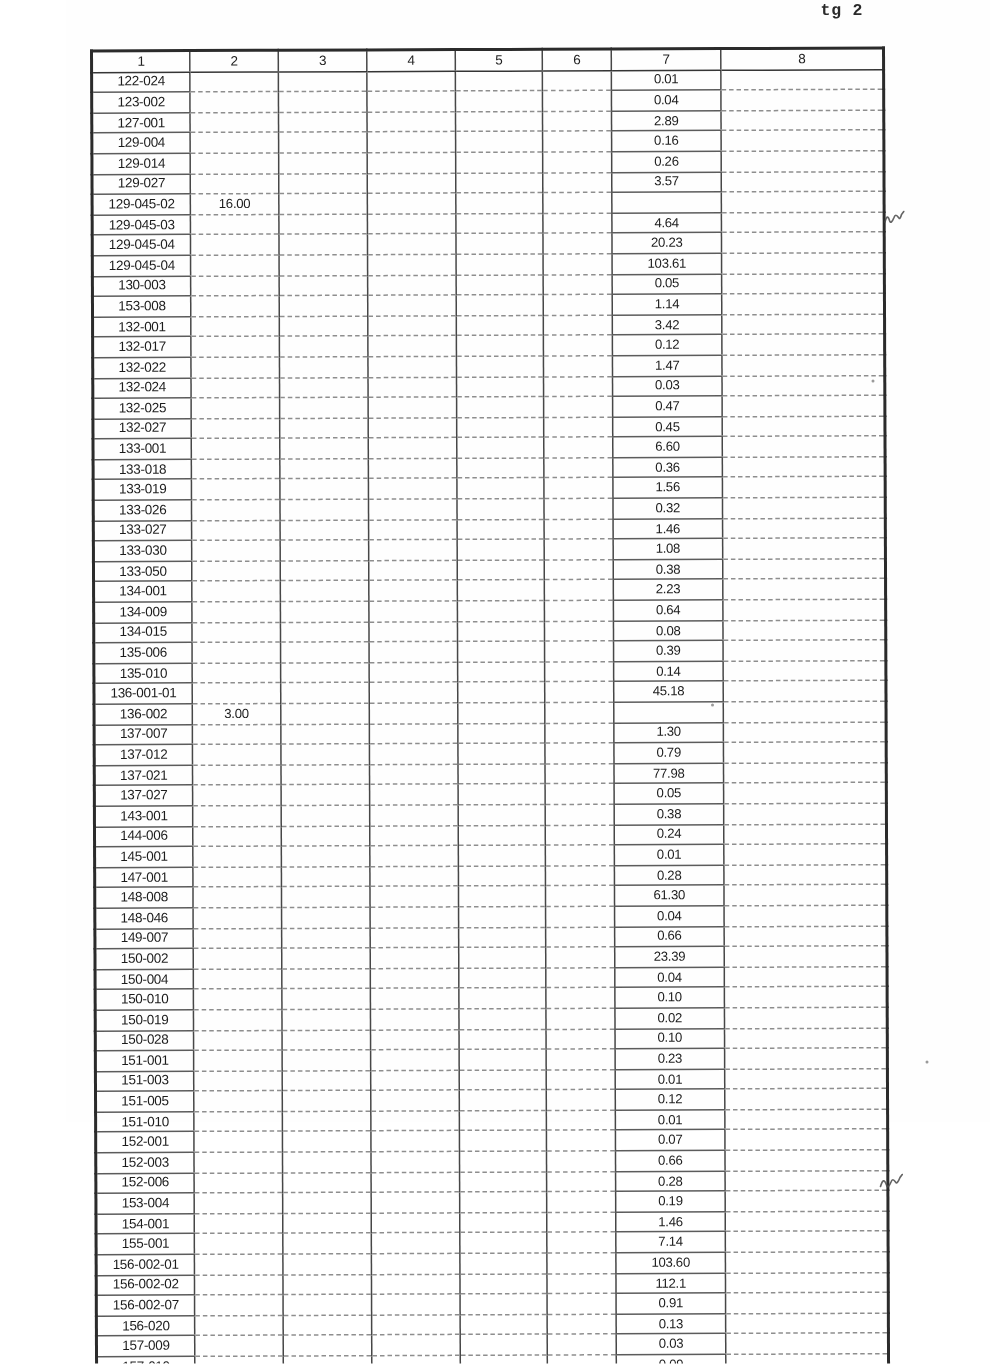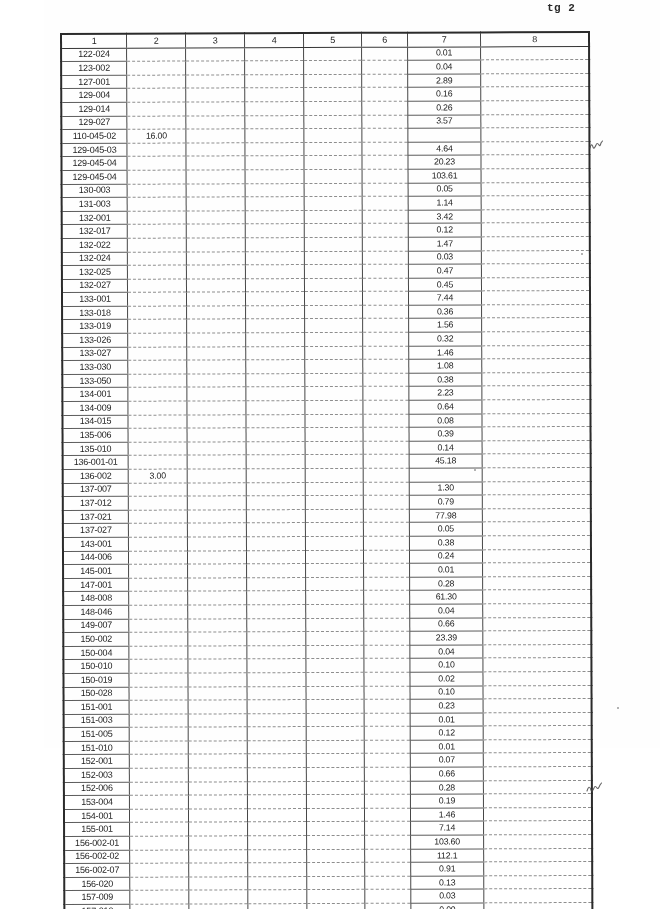--- a/index.html
+++ b/index.html
@@ -155,21 +155,21 @@
           <td class="solidcol">129-027</td>
           <td class="fadecol"></td>
           <td class="fadecol"></td>
           <td class="fadecol"></td>
           <td class="fadecol"></td>
           <td class="fadecol"></td>
           <td class="solidcol">3.57</td>
           <td class="fadecol"></td>
         </tr>
         <tr>
-          <td class="solidcol">110-045-02</td>
+          <td class="solidcol">129-045-02</td>
           <td class="fadecol">16.00</td>
           <td class="fadecol"></td>
           <td class="fadecol"></td>
           <td class="fadecol"></td>
           <td class="fadecol"></td>
           <td class="solidcol"></td>
           <td class="fadecol"></td>
         </tr>
         <tr>
           <td class="solidcol">129-045-03</td>
@@ -205,21 +205,21 @@
           <td class="solidcol">130-003</td>
           <td class="fadecol"></td>
           <td class="fadecol"></td>
           <td class="fadecol"></td>
           <td class="fadecol"></td>
           <td class="fadecol"></td>
           <td class="solidcol">0.05</td>
           <td class="fadecol"></td>
         </tr>
         <tr>
-          <td class="solidcol">131-003</td>
+          <td class="solidcol">153-008</td>
           <td class="fadecol"></td>
           <td class="fadecol"></td>
           <td class="fadecol"></td>
           <td class="fadecol"></td>
           <td class="fadecol"></td>
           <td class="solidcol">1.14</td>
           <td class="fadecol"></td>
         </tr>
         <tr>
           <td class="solidcol">132-001</td>
@@ -281,21 +281,21 @@
           <td class="solidcol">0.45</td>
           <td class="fadecol"></td>
         </tr>
         <tr>
           <td class="solidcol">133-001</td>
           <td class="fadecol"></td>
           <td class="fadecol"></td>
           <td class="fadecol"></td>
           <td class="fadecol"></td>
           <td class="fadecol"></td>
-          <td class="solidcol">7.44</td>
+          <td class="solidcol">6.60</td>
           <td class="fadecol"></td>
         </tr>
         <tr>
           <td class="solidcol">133-018</td>
           <td class="fadecol"></td>
           <td class="fadecol"></td>
           <td class="fadecol"></td>
           <td class="fadecol"></td>
           <td class="fadecol"></td>
           <td class="solidcol">0.36</td>

